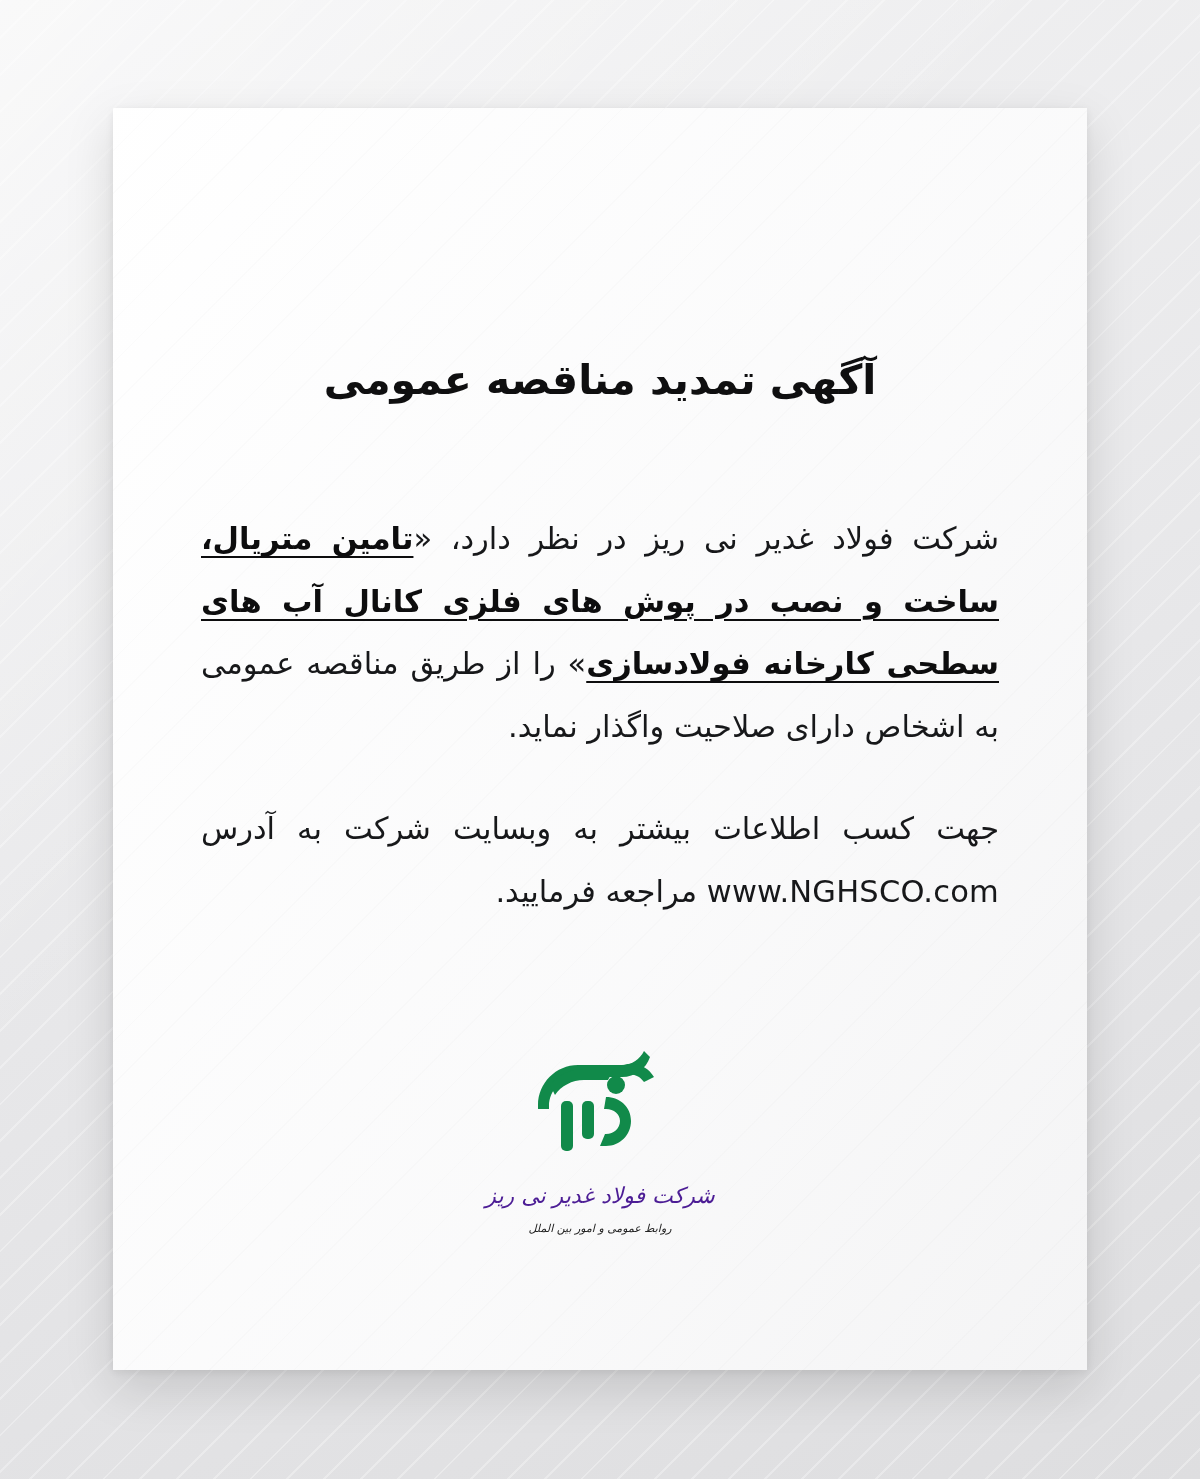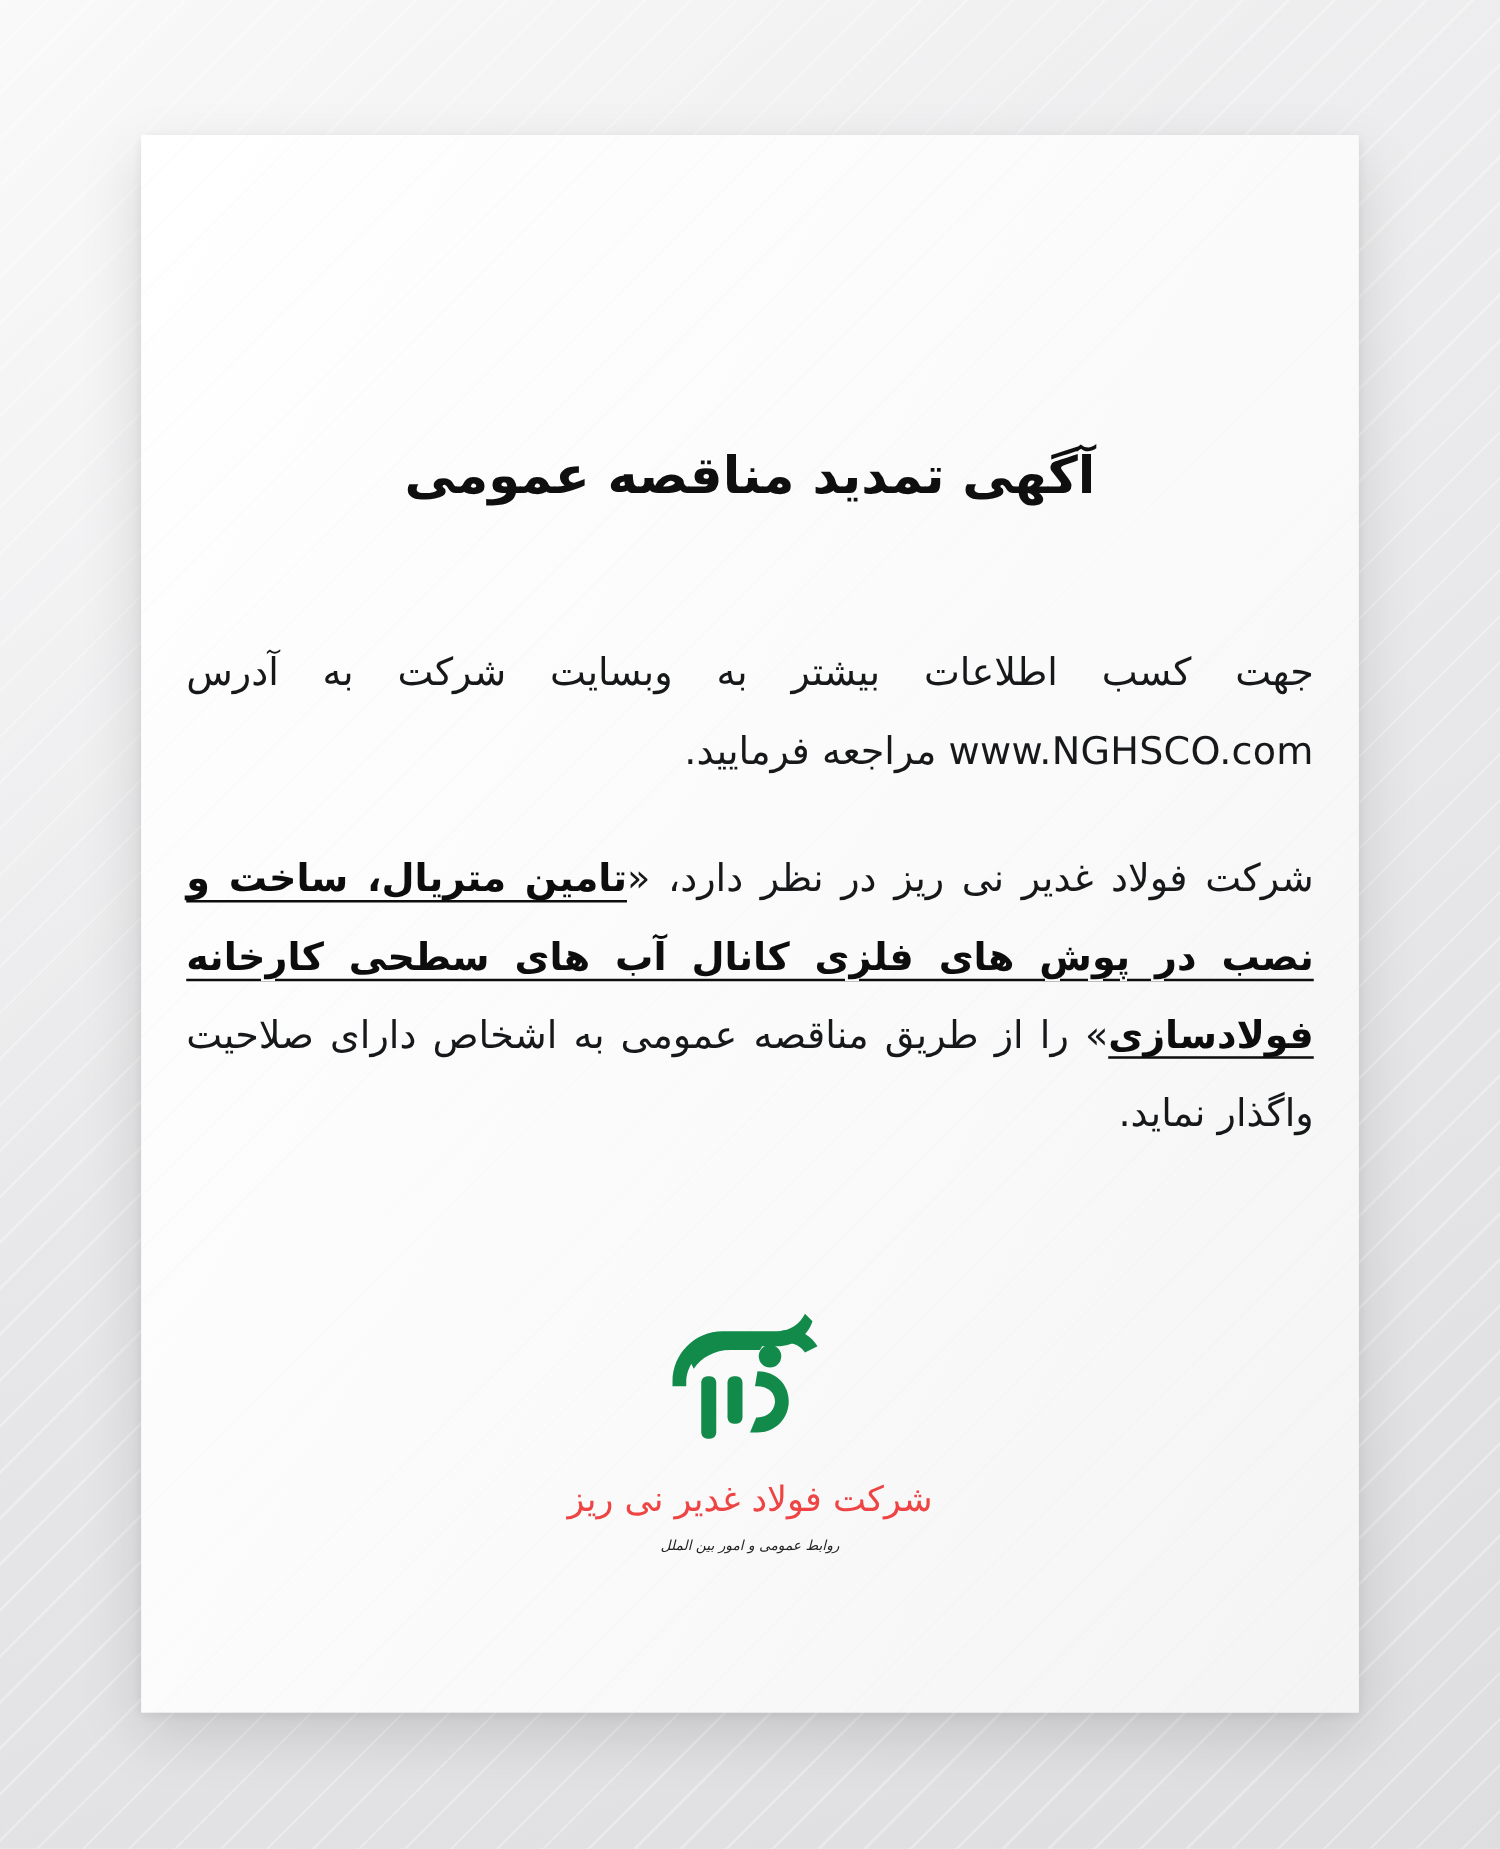--- a/index.html
+++ b/index.html
@@ -40,21 +40,21 @@
     position: absolute;
     inset: 0;
     background:
       repeating-linear-gradient(135deg, rgba(0,0,0,0.012) 0px, rgba(0,0,0,0.012) 1px, rgba(0,0,0,0) 1px, rgba(0,0,0,0) 30px),
       linear-gradient(120deg, rgba(255,255,255,0.9), rgba(248,248,249,0.6) 60%, rgba(243,243,244,0.9));
     pointer-events: none;
   }
 
   .content {
     position: relative;
-    padding: 0 36px;
+    padding: 0 88px;
   }
 
   .doc-title {
     margin: 0;
     padding-top: 248px;
     text-align: center;
     font-family: "DejaVu Sans", sans-serif;
     font-weight: bold;
     font-size: 41px;
     letter-spacing: 0.5px;
@@ -98,22 +98,23 @@
     flex-direction: column;
     align-items: center;
   }
   .logo-mark {
     width: 160px;
     height: 120px;
     display: block;
   }
   .logo-name {
     margin-top: 22px;
-    font-size: 28px;
-    color: #ef4444;
+    font-size: 22px;
+    color: #4c1d95;
+    font-style: italic;
     letter-spacing: 1px;
     direction: rtl;
   }
   .logo-sub {
     margin-top: 14px;
     font-size: 11px;
     color: #222;
     font-style: italic;
     letter-spacing: 0.6px;
     direction: rtl;
@@ -124,25 +125,25 @@
 
 <div class="backdrop"></div>
 
 <div class="sheet">
   <div class="content">
 
     <h1 class="doc-title">آگهی تمدید مناقصه عمومی</h1>
 
     <div class="body-block">
       <p>
-        <span>جهت کسب اطلاعات بیشتر به وبسایت شرکت به آدرس </span><span class="url">www.NGHSCO.com</span><span> مراجعه فرمایید.</span>
+        <span>شرکت فولاد غدیر نی ریز در نظر دارد، «</span><span class="scope">تامین متریال، ساخت و نصب در پوش های فلزی کانال آب های سطحی کارخانه فولادسازی</span><span>» را از طریق مناقصه عمومی به اشخاص دارای صلاحیت واگذار نماید.</span>
       </p>
 
       <p>
-        <span>شرکت فولاد غدیر نی ریز در نظر دارد، «</span><span class="scope">تامین متریال، ساخت و نصب در پوش های فلزی کانال آب های سطحی کارخانه فولادسازی</span><span>» را از طریق مناقصه عمومی به اشخاص دارای صلاحیت واگذار نماید.</span>
+        <span>جهت کسب اطلاعات بیشتر به وبسایت شرکت به آدرس </span><span class="url">www.NGHSCO.com</span><span> مراجعه فرمایید.</span>
       </p>
     </div>
 
     <div class="logo-block">
       <svg class="logo-mark" viewBox="0 0 160 120" aria-hidden="true">
         <g fill="#118a4a">
 
           <path d="M18 64 c0 -22 18 -40 40 -40 h44 c10 0 18 -6 22 -14 l6 6 c-4 12 -15 20 -28 20 h-44 c-16 0 -29 13 -29 29 v3 h-11 z"></path>
           <path d="M30 44 c8 -10 20 -16 34 -16 h30 l-6 11 h-24 c-12 0 -23 6 -29 15 z"></path>
           <rect x="41" y="60" width="12" height="50" rx="5"></rect>

